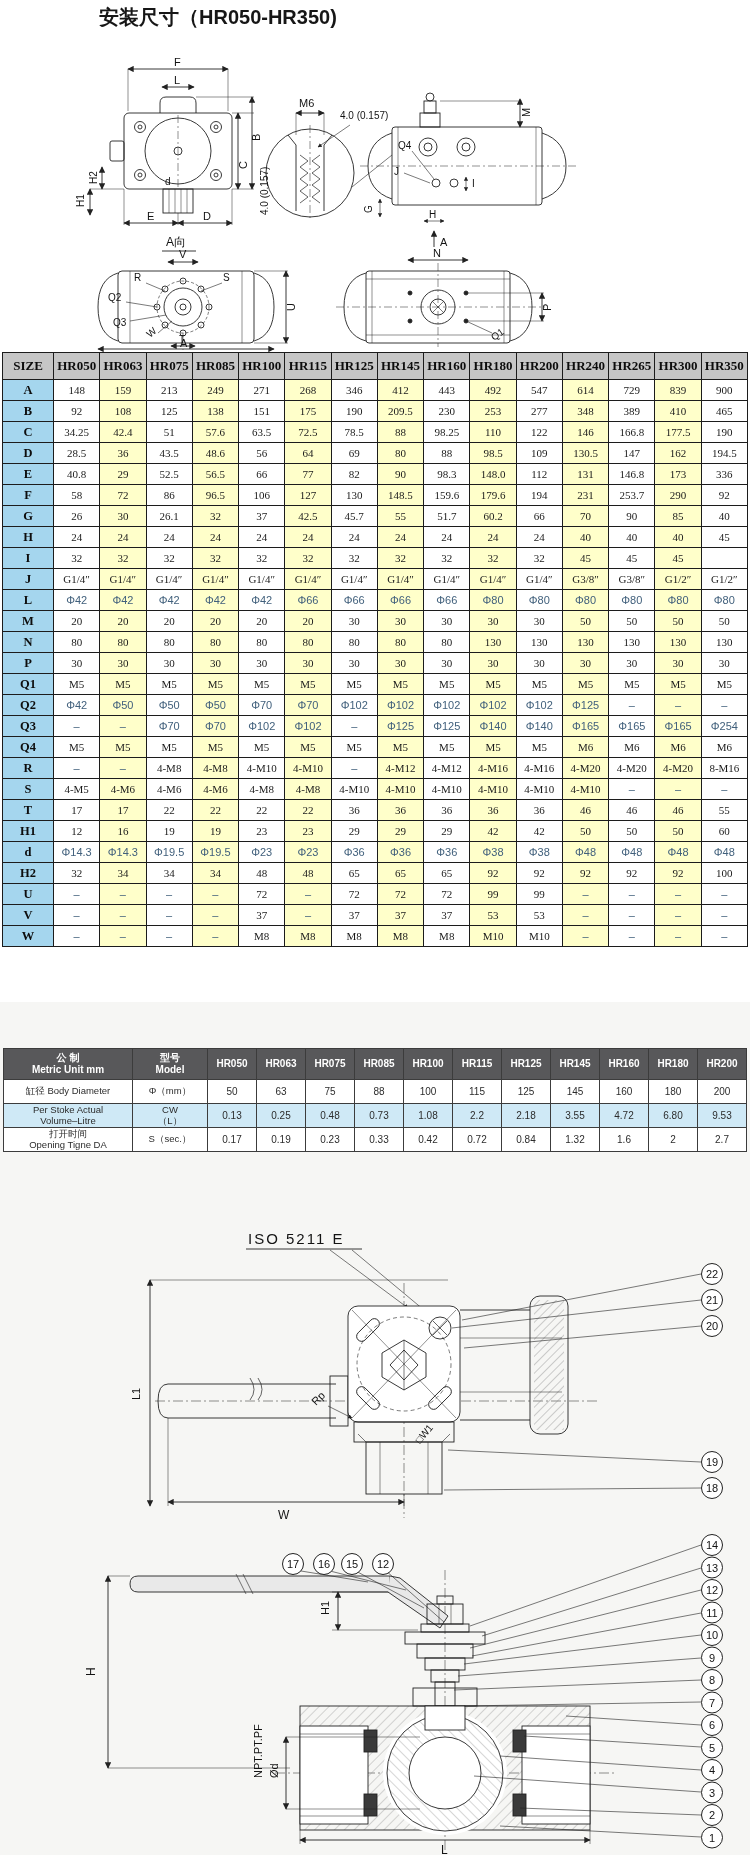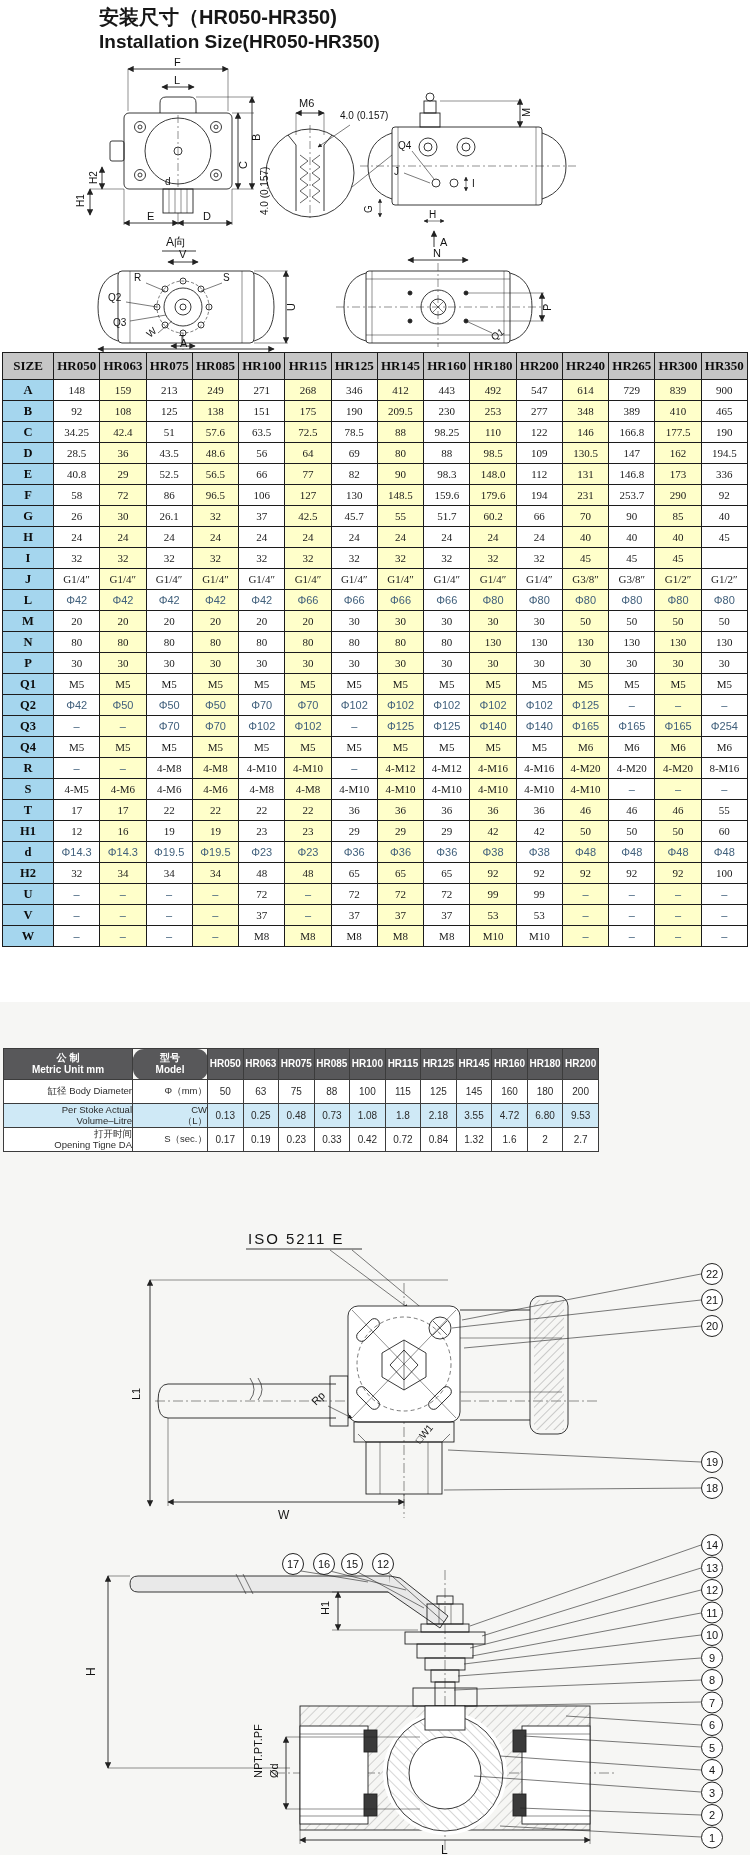--- a/index.html
+++ b/index.html
@@ -15,38 +15,37 @@
              table-layout:fixed;font-family:"Liberation Serif","DejaVu Serif",serif;}
   #sizeTable th,#sizeTable td{border:1px solid #1c1c1c;text-align:center;vertical-align:middle;
              padding:0;white-space:nowrap;overflow:hidden;}
   #sizeTable thead th{background:#c6c6c6;height:26px;font-size:13px;font-weight:bold;color:#0d0d0d;}
   #sizeTable th.rl{background:#a5d6ee;font-size:12.5px;font-weight:bold;color:#0d0d0d;}
   #sizeTable td{height:20px;font-size:11px;color:#1a1a1a;}
   #sizeTable td.alt{background:#ffffca;}
   #sizeTable td.phi{font-family:"Liberation Sans",sans-serif;color:#41607c;}
   
   .weight-title{position:absolute;left:17px;top:1052px;font-size:17px;font-weight:600;color:#1c1c1c;}
-  #wtTable{position:absolute;top:1048px;left:3px;width:596px;border-collapse:collapse;
+  #wtTable{position:absolute;top:1048px;left:3px;width:744px;border-collapse:collapse;
            table-layout:fixed;font-family:"Liberation Sans",sans-serif;}
   #wtTable th,#wtTable td{border:1px solid #3c3c3c;text-align:center;vertical-align:middle;padding:0;}
   #wtTable thead th{background:#58585a;color:#fff;font-size:10px;font-weight:bold;height:30px;line-height:1.2;}
   #wtTable td{height:23px;font-size:10px;color:#2c2c2c;background:#fff;}
   #wtTable tr.shade td{background:#cfe9f6;}
-  #wtTable td.wlabel,#wtTable td.wunit{font-size:9.5px;line-height:1.15;text-align:right;}
+  #wtTable td.wlabel,#wtTable td.wunit{font-size:9.5px;line-height:1.15;}
   .drawing{position:absolute;left:0;}
 </style>
 </head>
 <body>
 
 <div class="page">
   <div class="lower-band"></div>
 
   <div class="title-block">
     <div class="t1">安装尺寸（HR050-HR350)</div>
-    <div class="t2">Installation Size(HR050-HR350)</div>
   </div>
 
   <svg class="drawing" style="top:55px" width="750" height="297" viewBox="0 0 750 297">
     <defs>
       <marker id="ar1" viewBox="0 0 10 10" refX="9" refY="5" markerWidth="7" markerHeight="7" orient="auto-start-reverse">
         <path d="M0,0L10,5L0,10z" fill="#222"></path>
       </marker>
     </defs>
     <g stroke="#222" stroke-width="0.9" fill="none">
 
@@ -724,21 +723,21 @@
   </table>
 
   <div class="weight-title">重量及耗气量 Weight &amp; Air Consumption</div>
   <table id="wtTable">
     <thead>
         <tr id="wt-head">
           <th style="width: 128px;">
             <div>公  制</div>
             <div>Metric Unit mm</div>
           </th>
-          <th style="width: 74px; border-radius: 11px;">
+          <th style="width: 74px;">
             <div>型号</div>
             <div>Model</div>
           </th>
           <th>HR050</th>
           <th>HR063</th>
           <th>HR075</th>
           <th>HR085</th>
           <th>HR100</th>
           <th>HR115</th>
           <th>HR125</th>
@@ -775,21 +774,21 @@
           </td>
           <td class="wunit">
             <div>CW</div>
             <div>（L）</div>
           </td>
           <td>0.13</td>
           <td>0.25</td>
           <td>0.48</td>
           <td>0.73</td>
           <td>1.08</td>
-          <td>1.8</td>
+          <td>2.2</td>
           <td>2.18</td>
           <td>3.55</td>
           <td>4.72</td>
           <td>6.80</td>
           <td>9.53</td>
         </tr>
         <tr>
           <td class="wlabel">
             <div>打开时间</div>
             <div>Opening Tigne DA</div>

